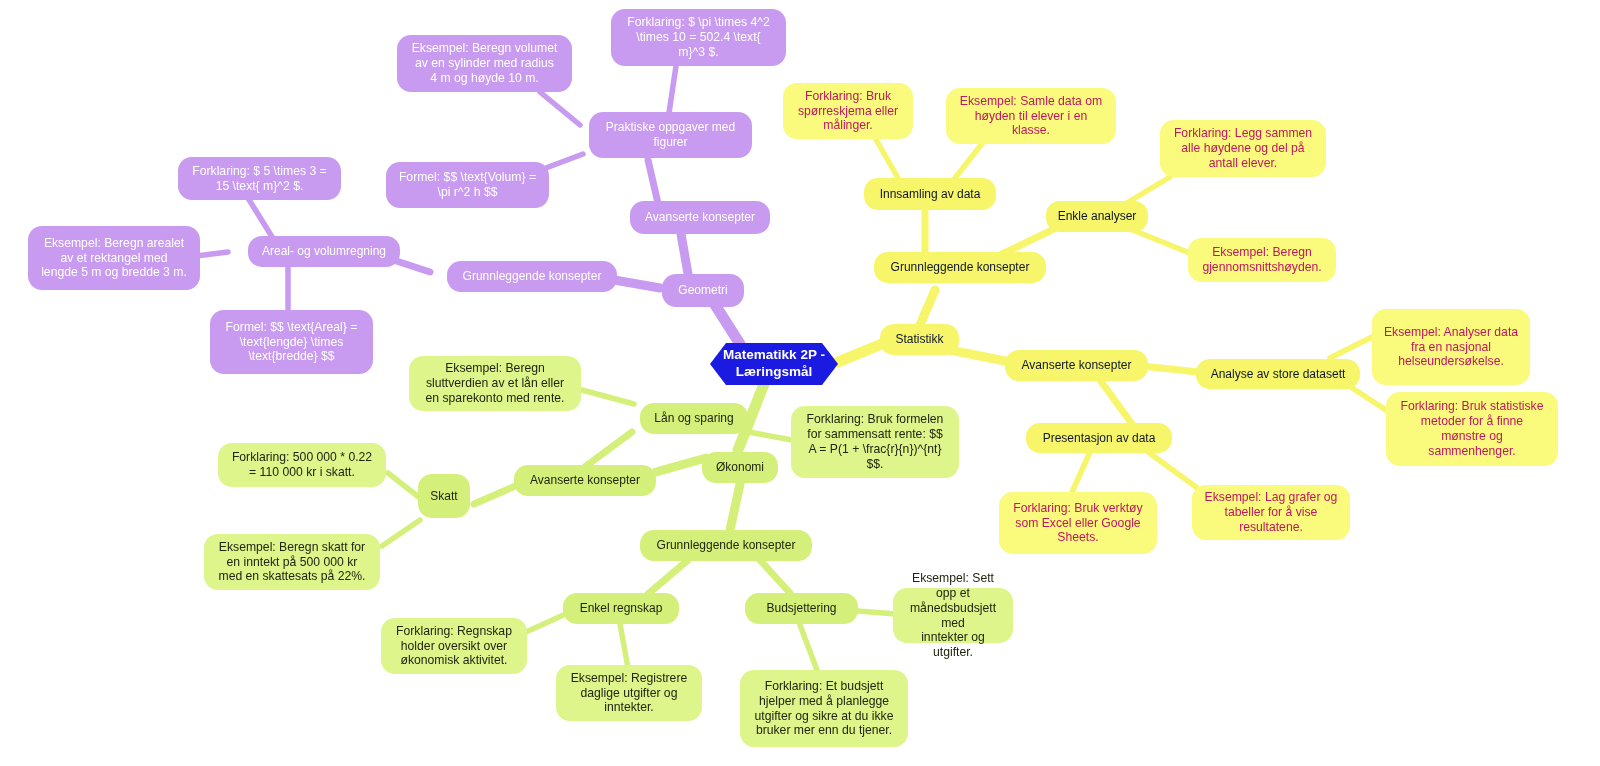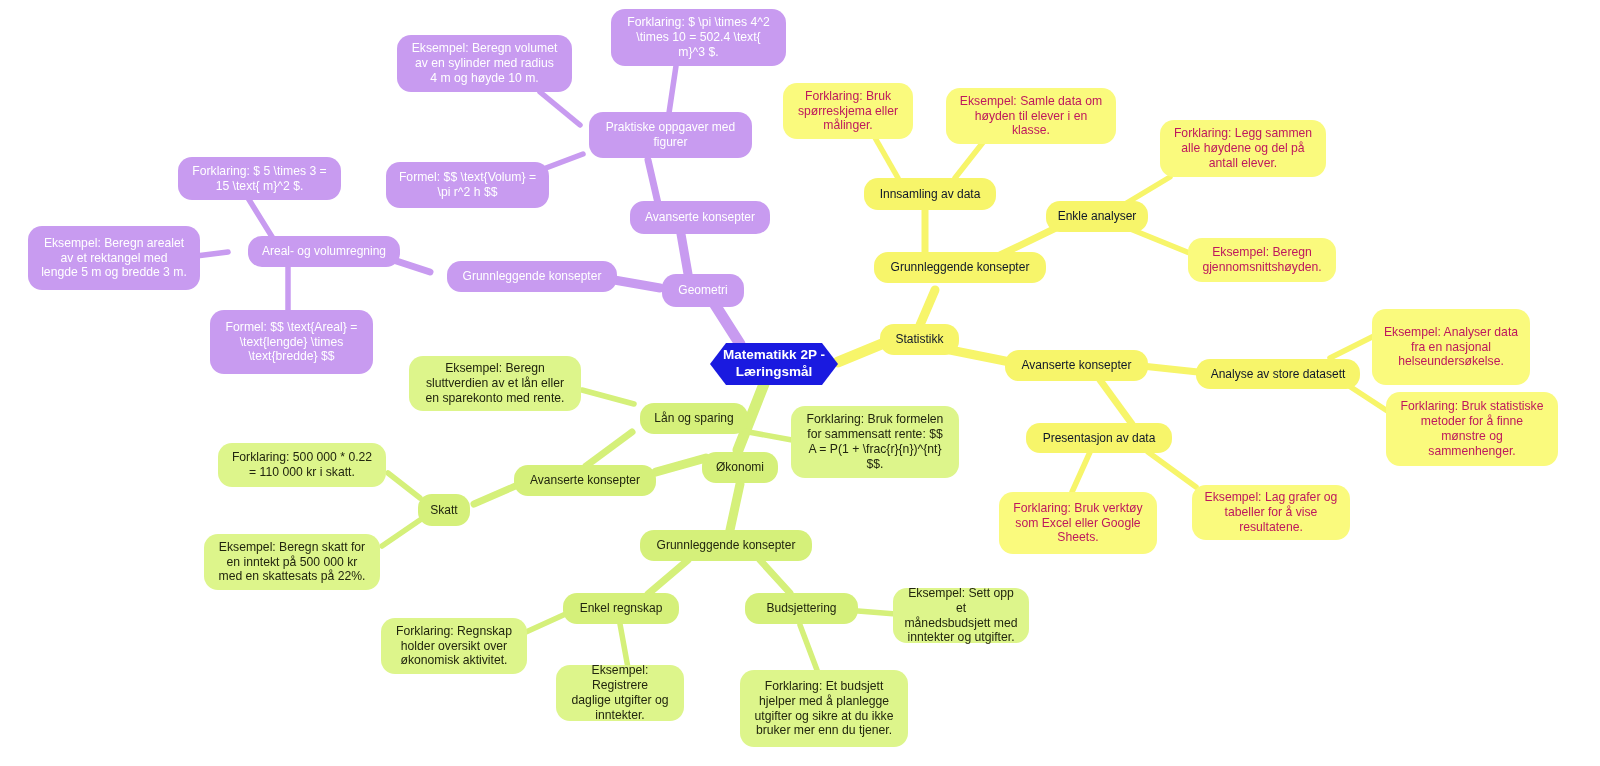--- a/index.html
+++ b/index.html
@@ -280,21 +280,21 @@
 en sparekonto med rente.</span>
   </div>
 
   <div class="node green-lite fs-12" style="left:791px; top:406px; width:168px; height:72px;">
     <span>Forklaring: Bruk formelen
 for sammensatt rente: $$
 A = P(1 + \frac{r}{n})^{nt}
 $$.</span>
   </div>
 
-  <div class="node green fs-13" style="left:418px; top:494px; width:52px; height:32px;">
+  <div class="node green fs-13" style="left:418px; top:474px; width:52px; height:44px;">
     <span>Skatt</span>
   </div>
 
   <div class="node green-lite fs-12" style="left:218px; top:443px; width:168px; height:44px;">
     <span>Forklaring: 500 000 * 0.22
 = 110 000 kr i skatt.</span>
   </div>
 
   <div class="node green-lite fs-12" style="left:204px; top:534px; width:176px; height:56px;">
     <span>Eksempel: Beregn skatt for
@@ -309,31 +309,31 @@
   <div class="node green fs-13" style="left:563px; top:593px; width:116px; height:31px;">
     <span>Enkel regnskap</span>
   </div>
 
   <div class="node green-lite fs-12" style="left:381px; top:618px; width:146px; height:56px;">
     <span>Forklaring: Regnskap
 holder oversikt over
 økonomisk aktivitet.</span>
   </div>
 
-  <div class="node green-lite fs-12" style="left:556px; top:665px; width:128px; height:56px;">
+  <div class="node green-lite fs-12" style="left:556px; top:665px; width:146px; height:56px;">
     <span>Eksempel: Registrere
 daglige utgifter og
 inntekter.</span>
   </div>
 
   <div class="node green fs-13" style="left:745px; top:593px; width:113px; height:31px;">
     <span>Budsjettering</span>
   </div>
 
-  <div class="node green-lite fs-12" style="left:893px; top:588px; width:136px; height:55px;">
+  <div class="node green-lite fs-12" style="left:893px; top:588px; width:120px; height:55px;">
     <span>Eksempel: Sett opp et
 månedsbudsjett med
 inntekter og utgifter.</span>
   </div>
 
   <div class="node green-lite fs-12" style="left:740px; top:670px; width:168px; height:77px;">
     <span>Forklaring: Et budsjett
 hjelper med å planlegge
 utgifter og sikre at du ikke
 bruker mer enn du tjener.</span>

